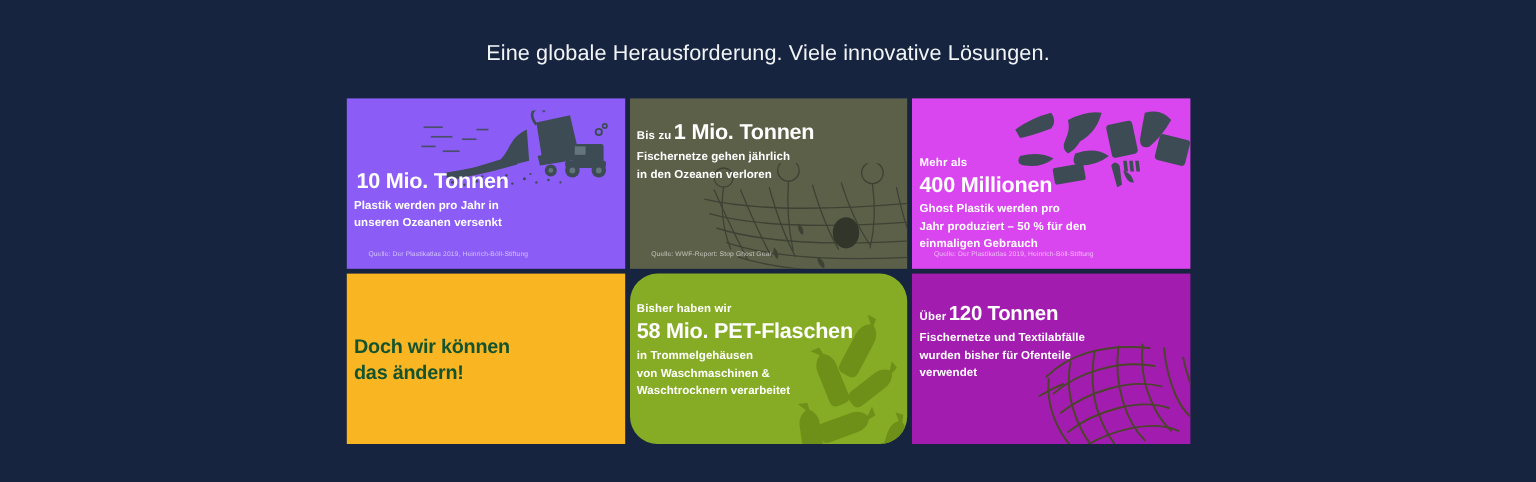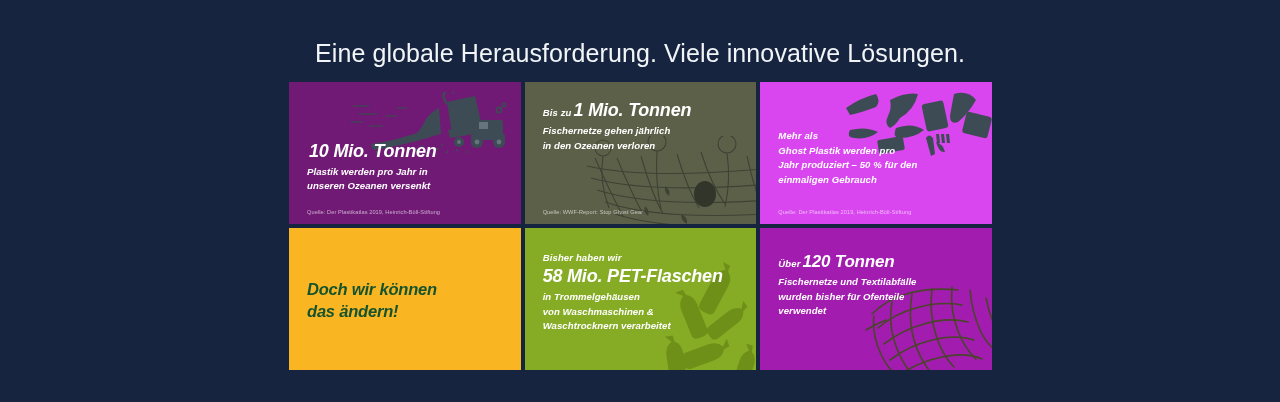--- a/index.html
+++ b/index.html
@@ -8,21 +8,21 @@
     background:#16243F;
     font-family:"Liberation Sans","DejaVu Sans",sans-serif;
     overflow:hidden;
     position:relative;
   }
   .page-title{
     position:absolute;
     top:22px;left:0;width:1280px;
     text-align:center;
     color:#F2F5F8;
-    font-size:25px;
+    font-size:18px;
     font-weight:400;
     letter-spacing:.1px;
     white-space:nowrap;
   }
   .grid{
     position:absolute;
     left:289px;top:82px;
     width:703px;height:288px;
     display:grid;
     grid-template-columns:repeat(3,1fr);
@@ -36,24 +36,23 @@
   }
   .card .art{
     position:absolute;
     inset:0;
     pointer-events:none;
   }
   .card .art svg{position:absolute;display:block;}
   .body{
     position:absolute;
     left:0;right:0;
-    padding:0 18px;
+    padding:0 6px;
     box-sizing:border-box;
     z-index:2;
-    font-style:italic;
   }
   .eyebrow{
     color:#FFFFFF;
     font-size:9.5px;
     font-weight:700;
     line-height:1.35;
     margin:0 0 1px 0;
     letter-spacing:.15px;
   }
   .headline{
@@ -83,41 +82,41 @@
     left:18px;bottom:9px;
     color:rgba(255,255,255,.62);
     font-size:5.6px;
     font-weight:400;
     letter-spacing:.1px;
     z-index:2;
     white-space:nowrap;
   }
 
   
-  #card-1{background:#701a75;}
+  #card-1{background:#8b5cf6;}
   #card-1 .body{bottom:30px;}
   #card-1 .headline{font-size:18px;}
 
   
   #card-2{background:#5D6049;}
   #card-2 .body{top:18px;}
   #card-2 .headline{font-size:18px;}
 
   
   #card-3{background:#d946ef;}
   #card-3 .body{top:48px;}
   #card-3 .headline{font-size:18px;}
 
   
   #card-4{background:#F9B522;}
   #card-4 .body{top:50px;}
   #card-4 .headline{font-size:16.5px;color:#14532d;line-height:1.35;}
 
   
-  #card-5{background:#86AC25;}
+  #card-5{background:#86AC25;border-radius:23px;}
   #card-5 .body{top:24px;}
   #card-5 .headline{font-size:18px;}
 
   
   #card-6{background:#a21caf;}
   #card-6 .body{top:24px;}
   #card-6 .headline{font-size:17px;}
 </style>
 </head>
 <body>
@@ -244,20 +243,23 @@
           <path d="M90 52 q3 -5 7 0 l2 16 l-4 2 l-5 -18z"></path>
           <path d="M100 48 l3 0 l1 9 l-3 0z"></path>
             <path d="M105 48 l3 0 l1 9 l-3 0z"></path>
             <path d="M110 48 l3 0 l1 9 l-3 0z"></path>
           <path d="M100 56 q7 2 9 10 q-6 1 -9 -10z"></path>
         </g>
       </svg>
     </div>
     <div class="body">
       <div class="eyebrow">Mehr als</div>
+      <div class="headline">
+        <span>400 Millionen</span>
+      </div>
       <p class="sub">
         <span>Ghost Plastik werden pro</span><br>
         <span>Jahr produziert – 50 % für den</span><br>
         <span>einmaligen Gebrauch</span>
       </p>
     </div>
     <div class="source">Quelle: Der Plastikatlas 2019, Heinrich-Böll-Stiftung</div>
   </div>
 
   <div class="card" id="card-4">

